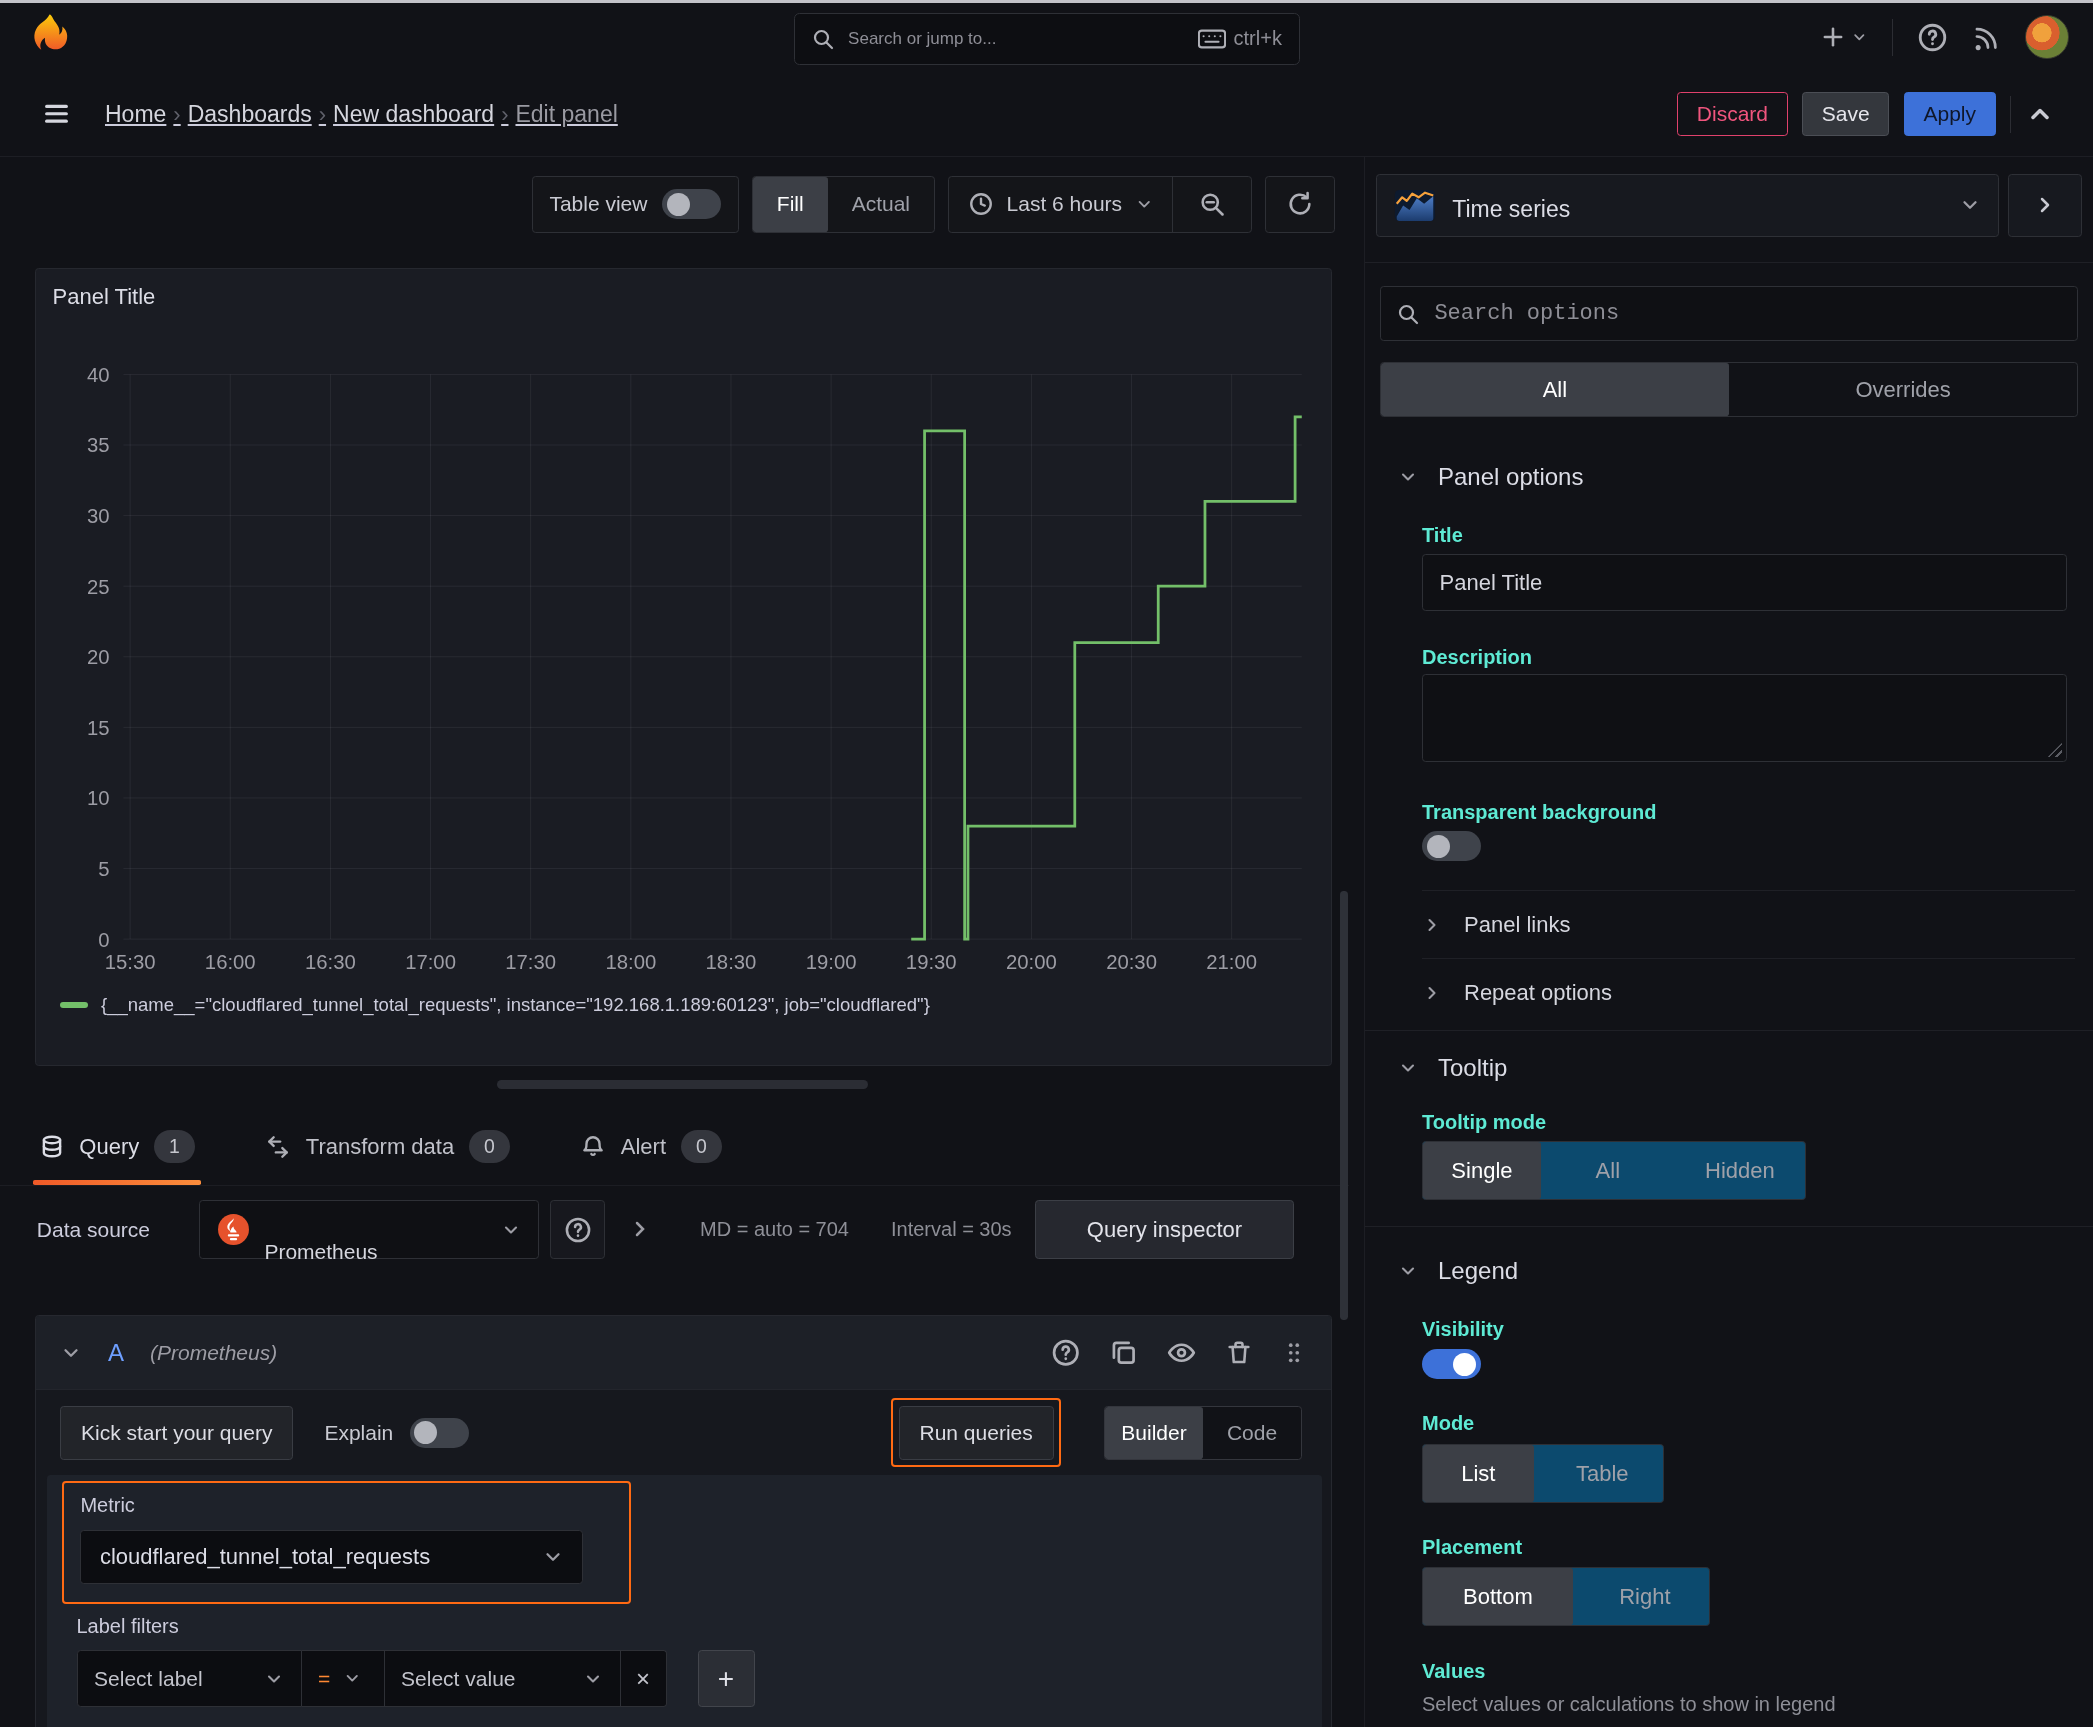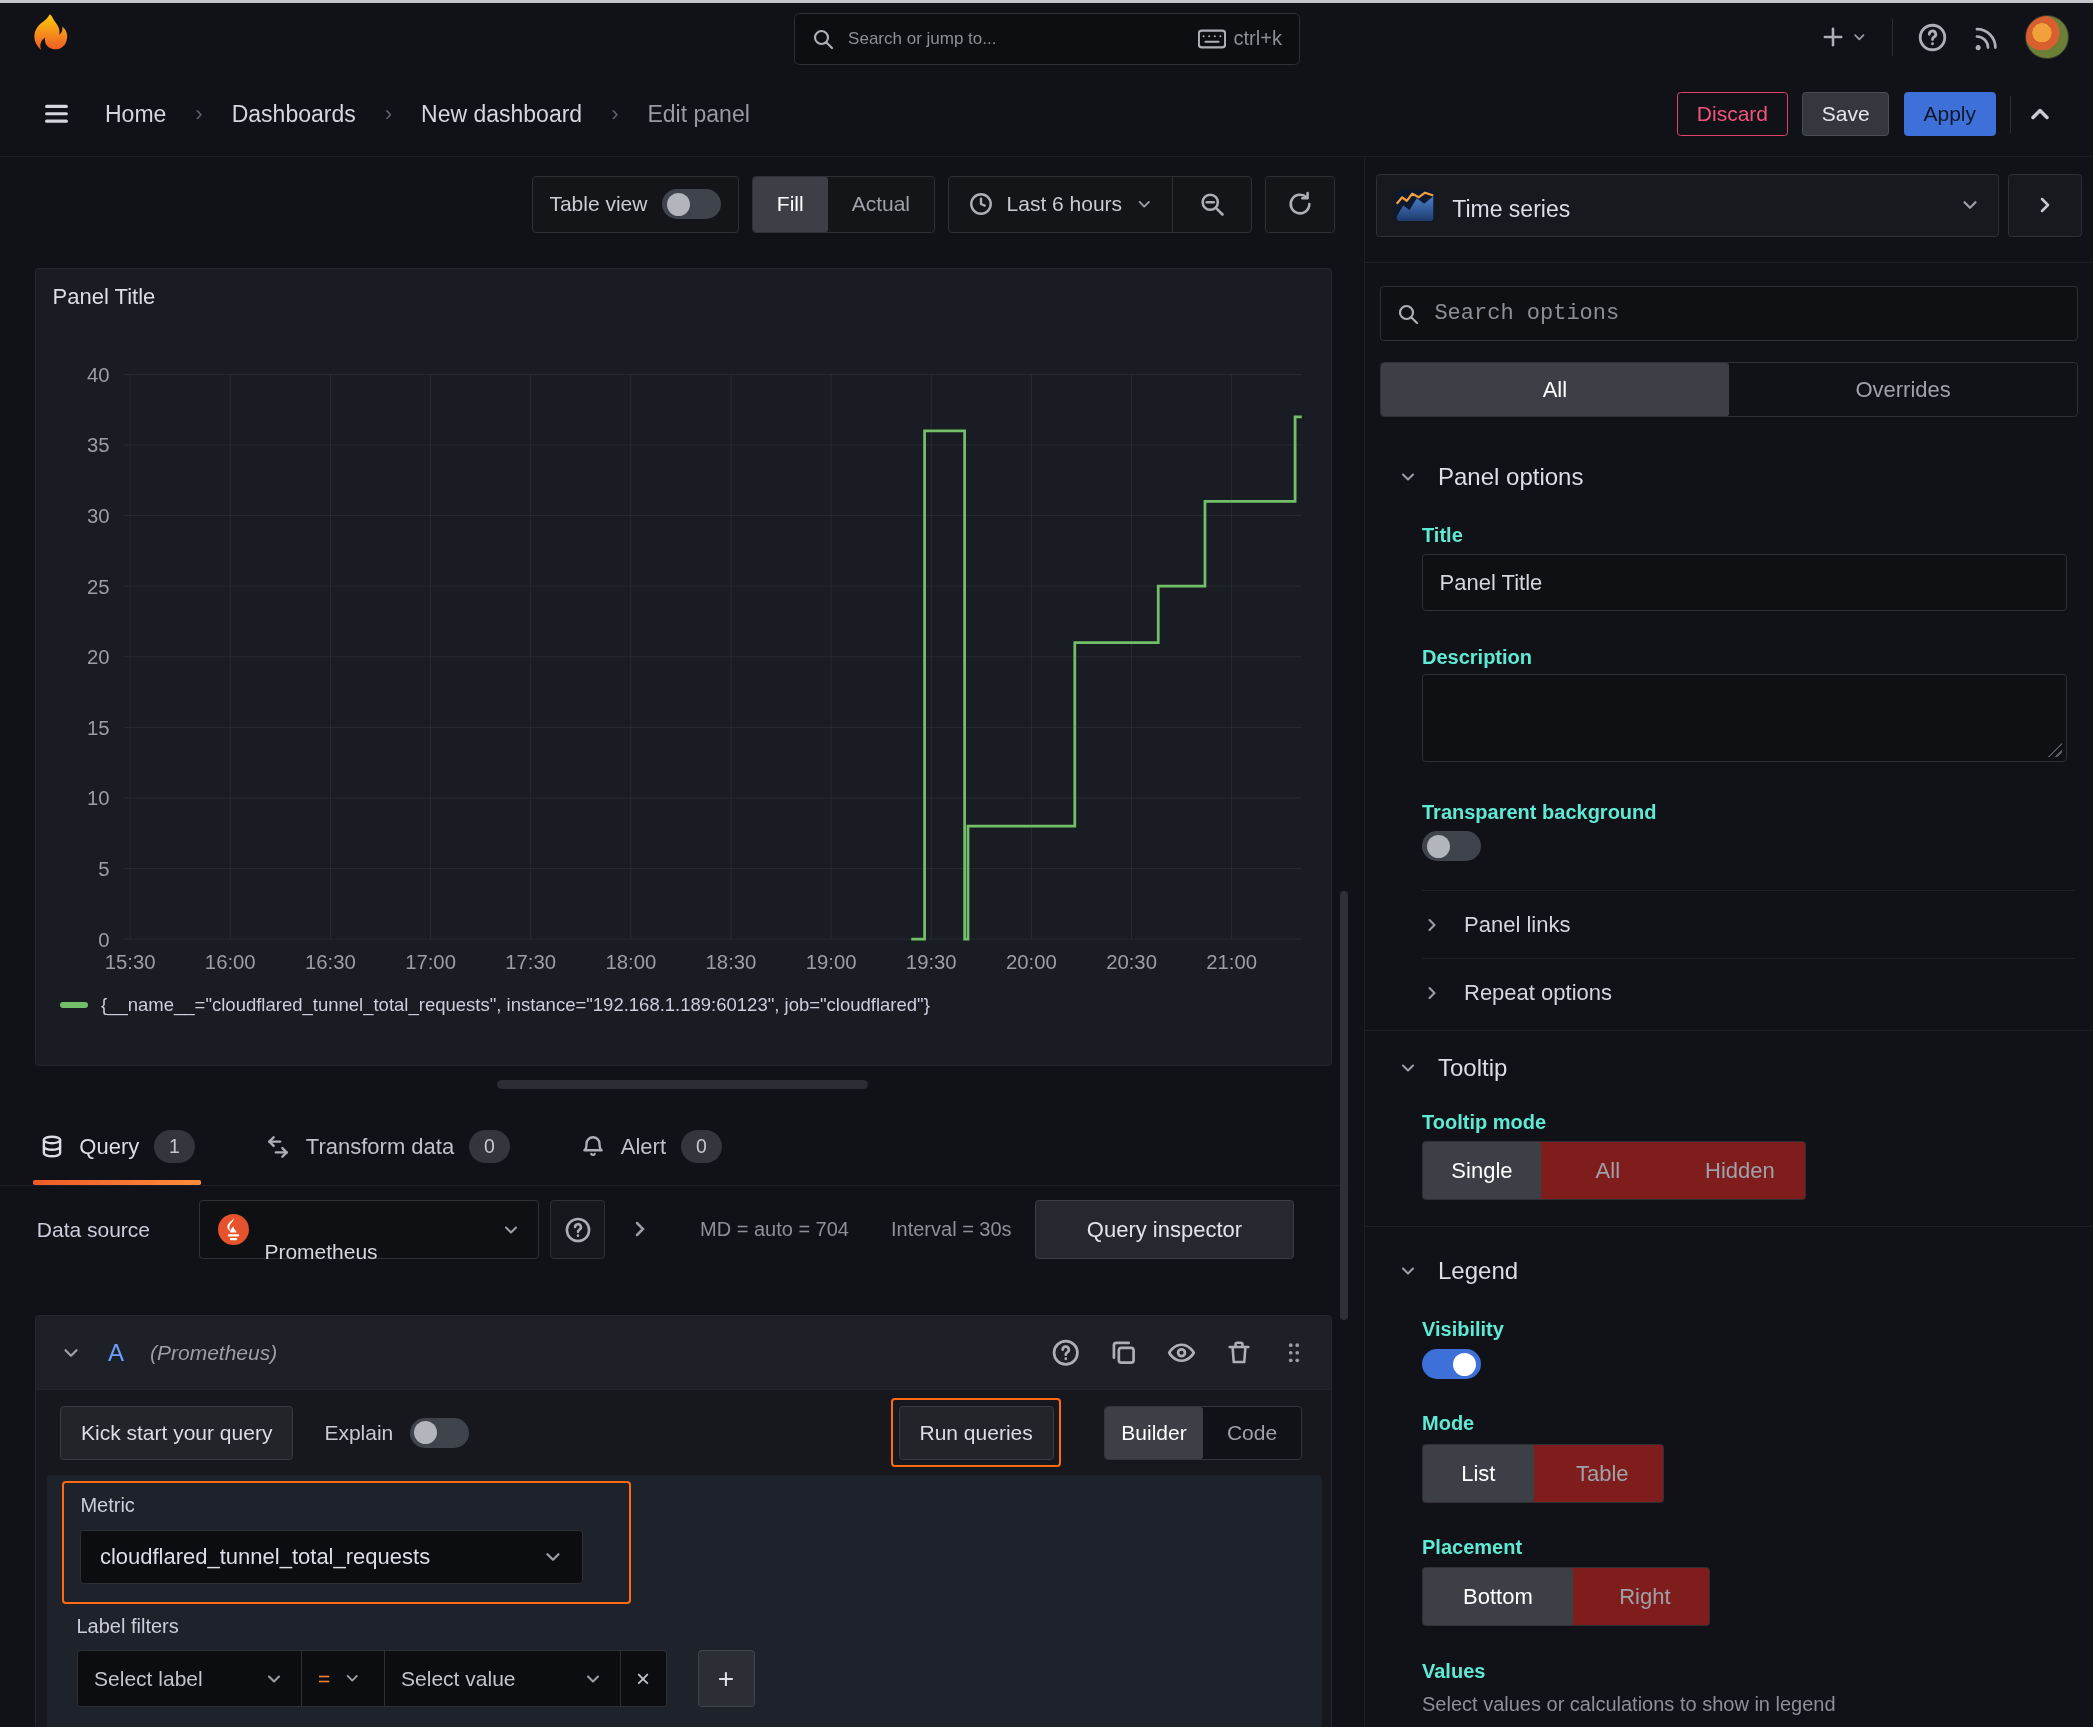--- a/index.html
+++ b/index.html
@@ -20,21 +20,21 @@
   .searchbox .kbd { display:flex; align-items:center; gap:7.4px; color:#8e8e96; font-size:20px; }
   .top-actions { margin-left:auto; display:flex; align-items:center; gap:24px; }
   .icon-btn { background:none; border:none; color:#aeafb6; cursor:pointer; display:flex; align-items:center; gap:3.7px; }
   .vdivider { width:0.9px; height:37px; background:#2c2d33; }
   .avatar { width:44px; height:44px; border-radius:50%; cursor:pointer;
     background:radial-gradient(circle at 38% 40%, #f0a13c 0 26%, #d95f2e 27% 48%, #6b8036 49% 78%, #49602a 79%); border:0.9px solid #3a3d2e; }
 
   
   .crumbbar { position:absolute; left:0; top:72px; width:100%; height:85px; background:#111217; border-bottom:0.9px solid #1d1e24;
     display:flex; align-items:center; padding:0 39px; gap:31px; }
-  .breadcrumb { display:flex; align-items:flex-start; gap:29px; font-size:23px; }
+  .breadcrumb { display:flex; align-items:flex-end; gap:7px; font-size:23px;text-decoration:underline; }
   .crumb { color:#d5d6de; cursor:pointer; }
   .crumb.current { color:#9a9aa2; cursor:default; }
   .crumb-sep { color:#5f606a; font-size:22px; }
   .crumb-actions { margin-left:auto; display:flex; align-items:center; gap:14.8px; }
   .btn { font-size:21px; border-radius:3.7px; height:44px; padding:0 18.5px; cursor:pointer; border:0.9px solid transparent; font-family:inherit; }
   .btn-discard { background:transparent; border-color:#e0416c; color:#f1557e; }
   .btn-save { background:#34373d; border-color:#4b4e55; color:#e6e6ec; }
   .btn-apply { background:#3d71d9; border-color:#3d71d9; color:#0f172a; }
 
   
@@ -130,21 +130,21 @@
   .filter-tabs .seg { flex:1; display:flex; align-items:center; justify-content:center; font-size:22px; color:#9fa1a9; cursor:pointer; }
   .filter-tabs .seg.sel { background:#3c3f46; color:#fff; border-radius:2.8px; }
   .sec-heading { position:absolute; left:33px; display:flex; align-items:center; gap:20px; font-size:24px; font-weight:500; color:#dcdde6; cursor:pointer; }
   .sub-label { position:absolute; left:57px; font-size:20px; color:#5eead4;font-weight:bold; }
   .hint { position:absolute; left:57px; font-size:20px; color:#8e8f97; }
   .text-input { position:absolute; left:57px; right:26px; height:57px; background:#0f1014; border:0.9px solid #2e3036; border-radius:3.7px; color:#d5d6de; font-size:22px; padding:0 16.6px; font-family:inherit; }
   .desc-area { position:absolute; left:57px; right:26px; top:517px; height:88px; background:#0f1014; border:0.9px solid #2e3036; border-radius:3.7px; }
   .resize-grip { position:absolute; right:3.7px; bottom:3.7px; width:14.8px; height:14.8px;
     background:repeating-linear-gradient(135deg, transparent 0 3.7px, #5a5c63 3.7px 5.5px); clip-path:polygon(100% 0,100% 100%,0 100%); cursor:nwse-resize; }
   .collapse-row { position:absolute; left:57px; right:18.5px; height:66px; display:flex; align-items:center; gap:22px; font-size:22px; color:#d5d6de; cursor:pointer; }
-  .seg-group { position:absolute; left:57px; height:59px; border:0.9px solid #2e3036; border-radius:3.7px; background:#7f1d1d; display:flex; overflow:hidden;gap:8px; }
+  .seg-group { position:absolute; left:57px; height:59px; border:0.9px solid #2e3036; border-radius:3.7px; background:#0c4a6e; display:flex; overflow:hidden;gap:8px; }
   .seg-group .seg { height:100%; display:flex; align-items:center; justify-content:center; font-size:22px; color:#9fa1a9; cursor:pointer; padding:0 28px; }
   .seg-group .seg.sel { background:#3c3f46; color:#fff; border-radius:2.8px; }
 
   .chev { stroke:#9d9da5; stroke-width:2.5; fill:none; stroke-linecap:round; stroke-linejoin:round; }
   .ico { stroke:#aeafb6; stroke-width:2.2; fill:none; stroke-linecap:round; stroke-linejoin:round; }
 </style>
 </head>
 <body>
 
 <div id="app">

